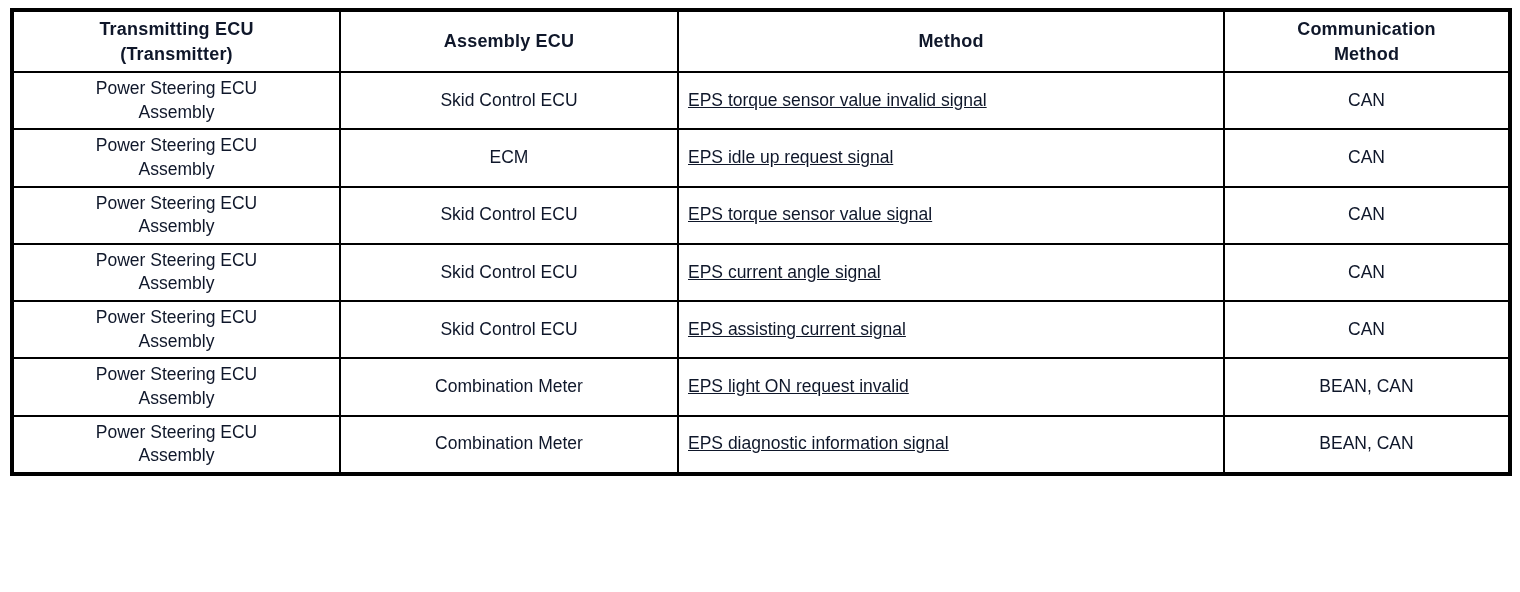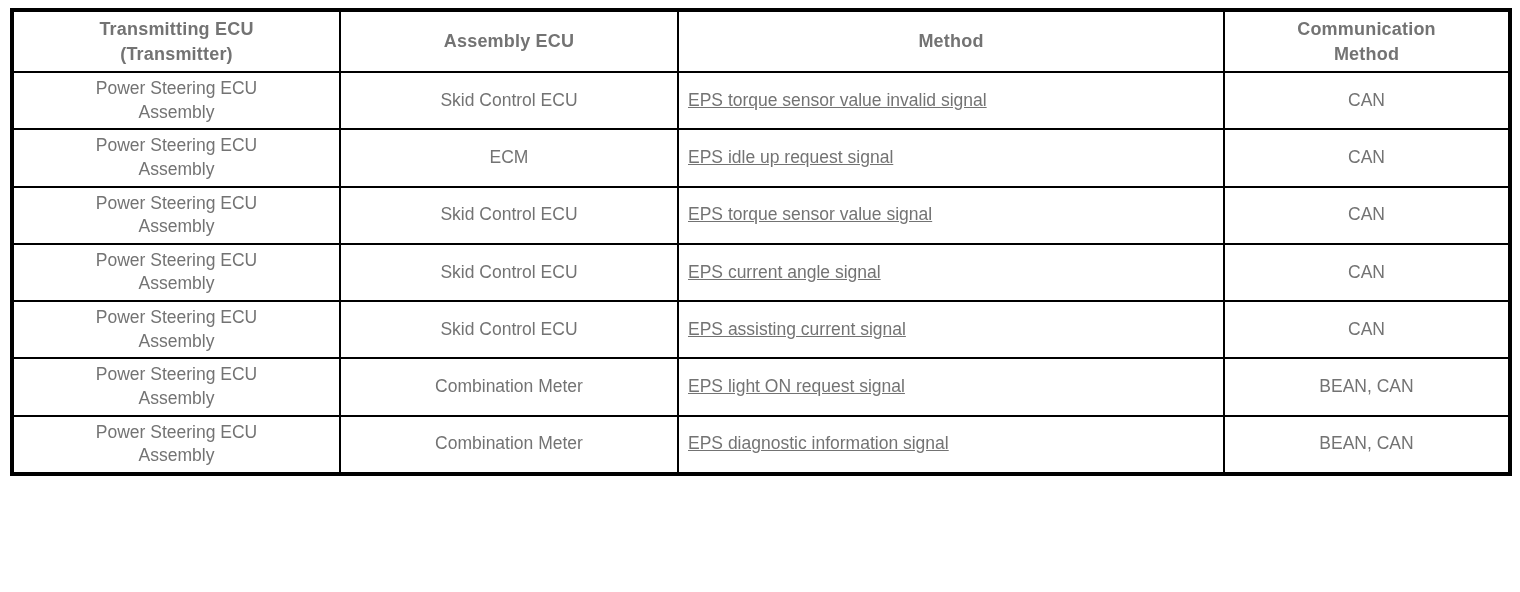--- a/index.html
+++ b/index.html
@@ -14,21 +14,21 @@
   .table-wrap {
     position: absolute;
     left: 10px;
     top: 8px;
   }
   table.ecu-table {
     border-collapse: collapse;
     table-layout: fixed;
     width: 1498px;
     background: #ffffff;
-    color: #737373;
+    color: #0f172a;
     border: 4px solid #000000;
   }
   table.ecu-table col.c1 { width: 328px; }
   table.ecu-table col.c2 { width: 338px; }
   table.ecu-table col.c3 { width: 546px; }
   table.ecu-table col.c4 { width: 286px; }
 
   table.ecu-table th,
   table.ecu-table td {
     border: 2px solid #000000;
@@ -110,21 +110,21 @@
         <td>Power Steering ECU
 Assembly</td>
         <td>Skid Control ECU</td>
         <td class="signal-cell">EPS assisting current signal</td>
         <td>CAN</td>
       </tr>
       <tr>
         <td>Power Steering ECU
 Assembly</td>
         <td>Combination Meter</td>
-        <td class="signal-cell">EPS light ON request signal</td>
+        <td class="signal-cell">EPS light ON request invalid</td>
         <td>BEAN, CAN</td>
       </tr>
       <tr>
         <td>Power Steering ECU
 Assembly</td>
         <td>Combination Meter</td>
         <td class="signal-cell">EPS diagnostic information signal</td>
         <td>BEAN, CAN</td>
       </tr>
     </tbody>

